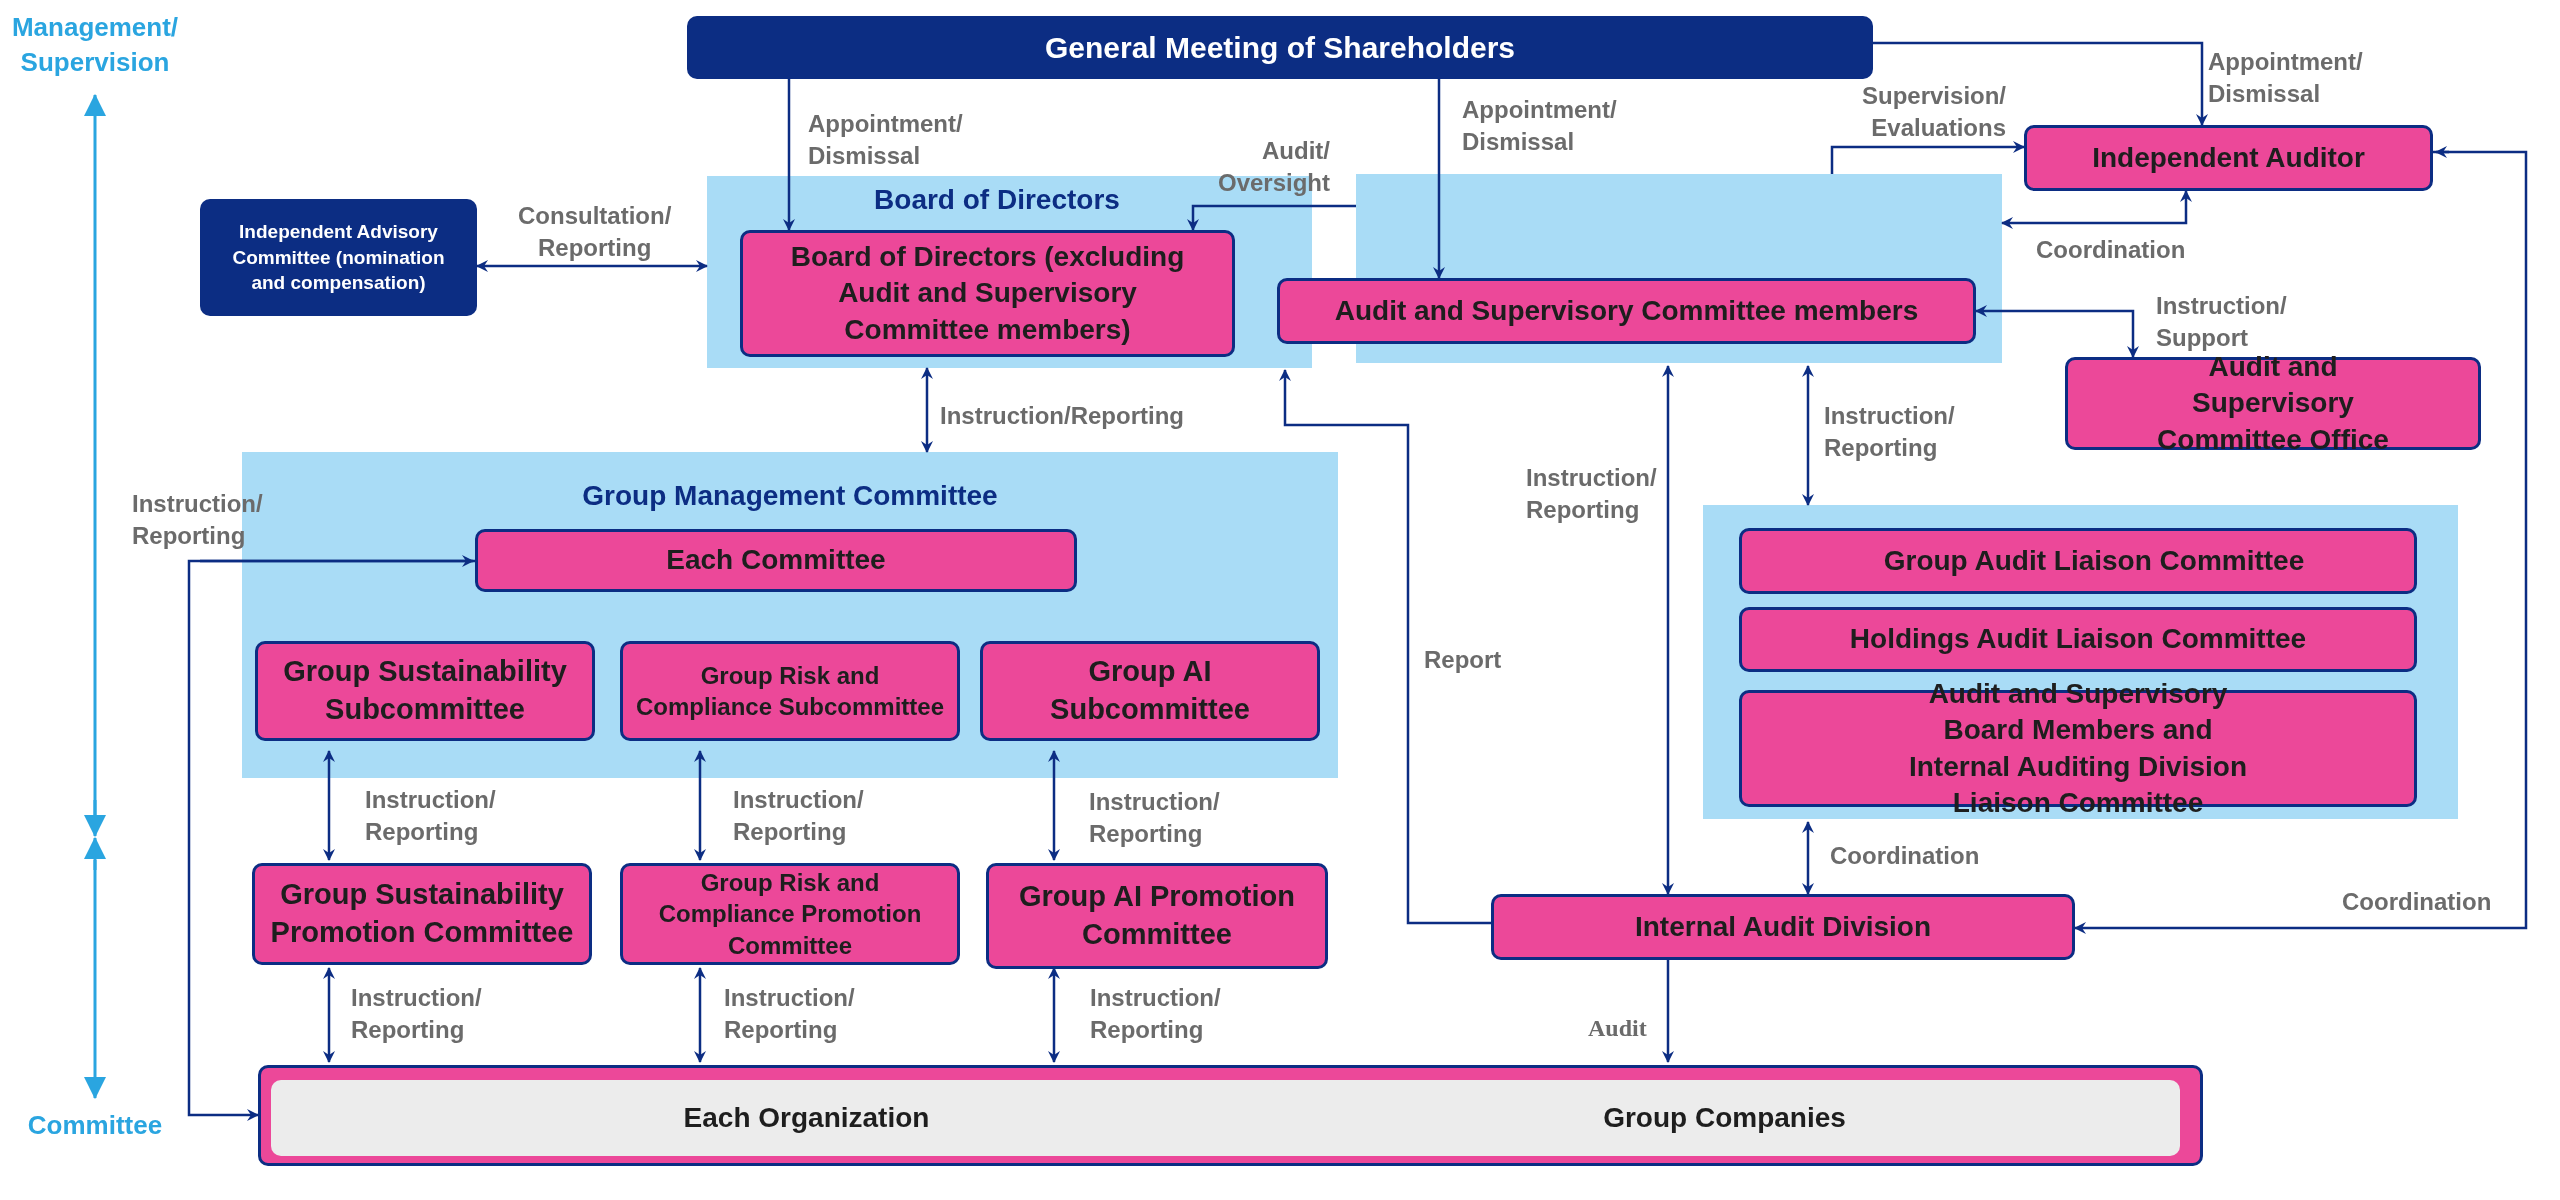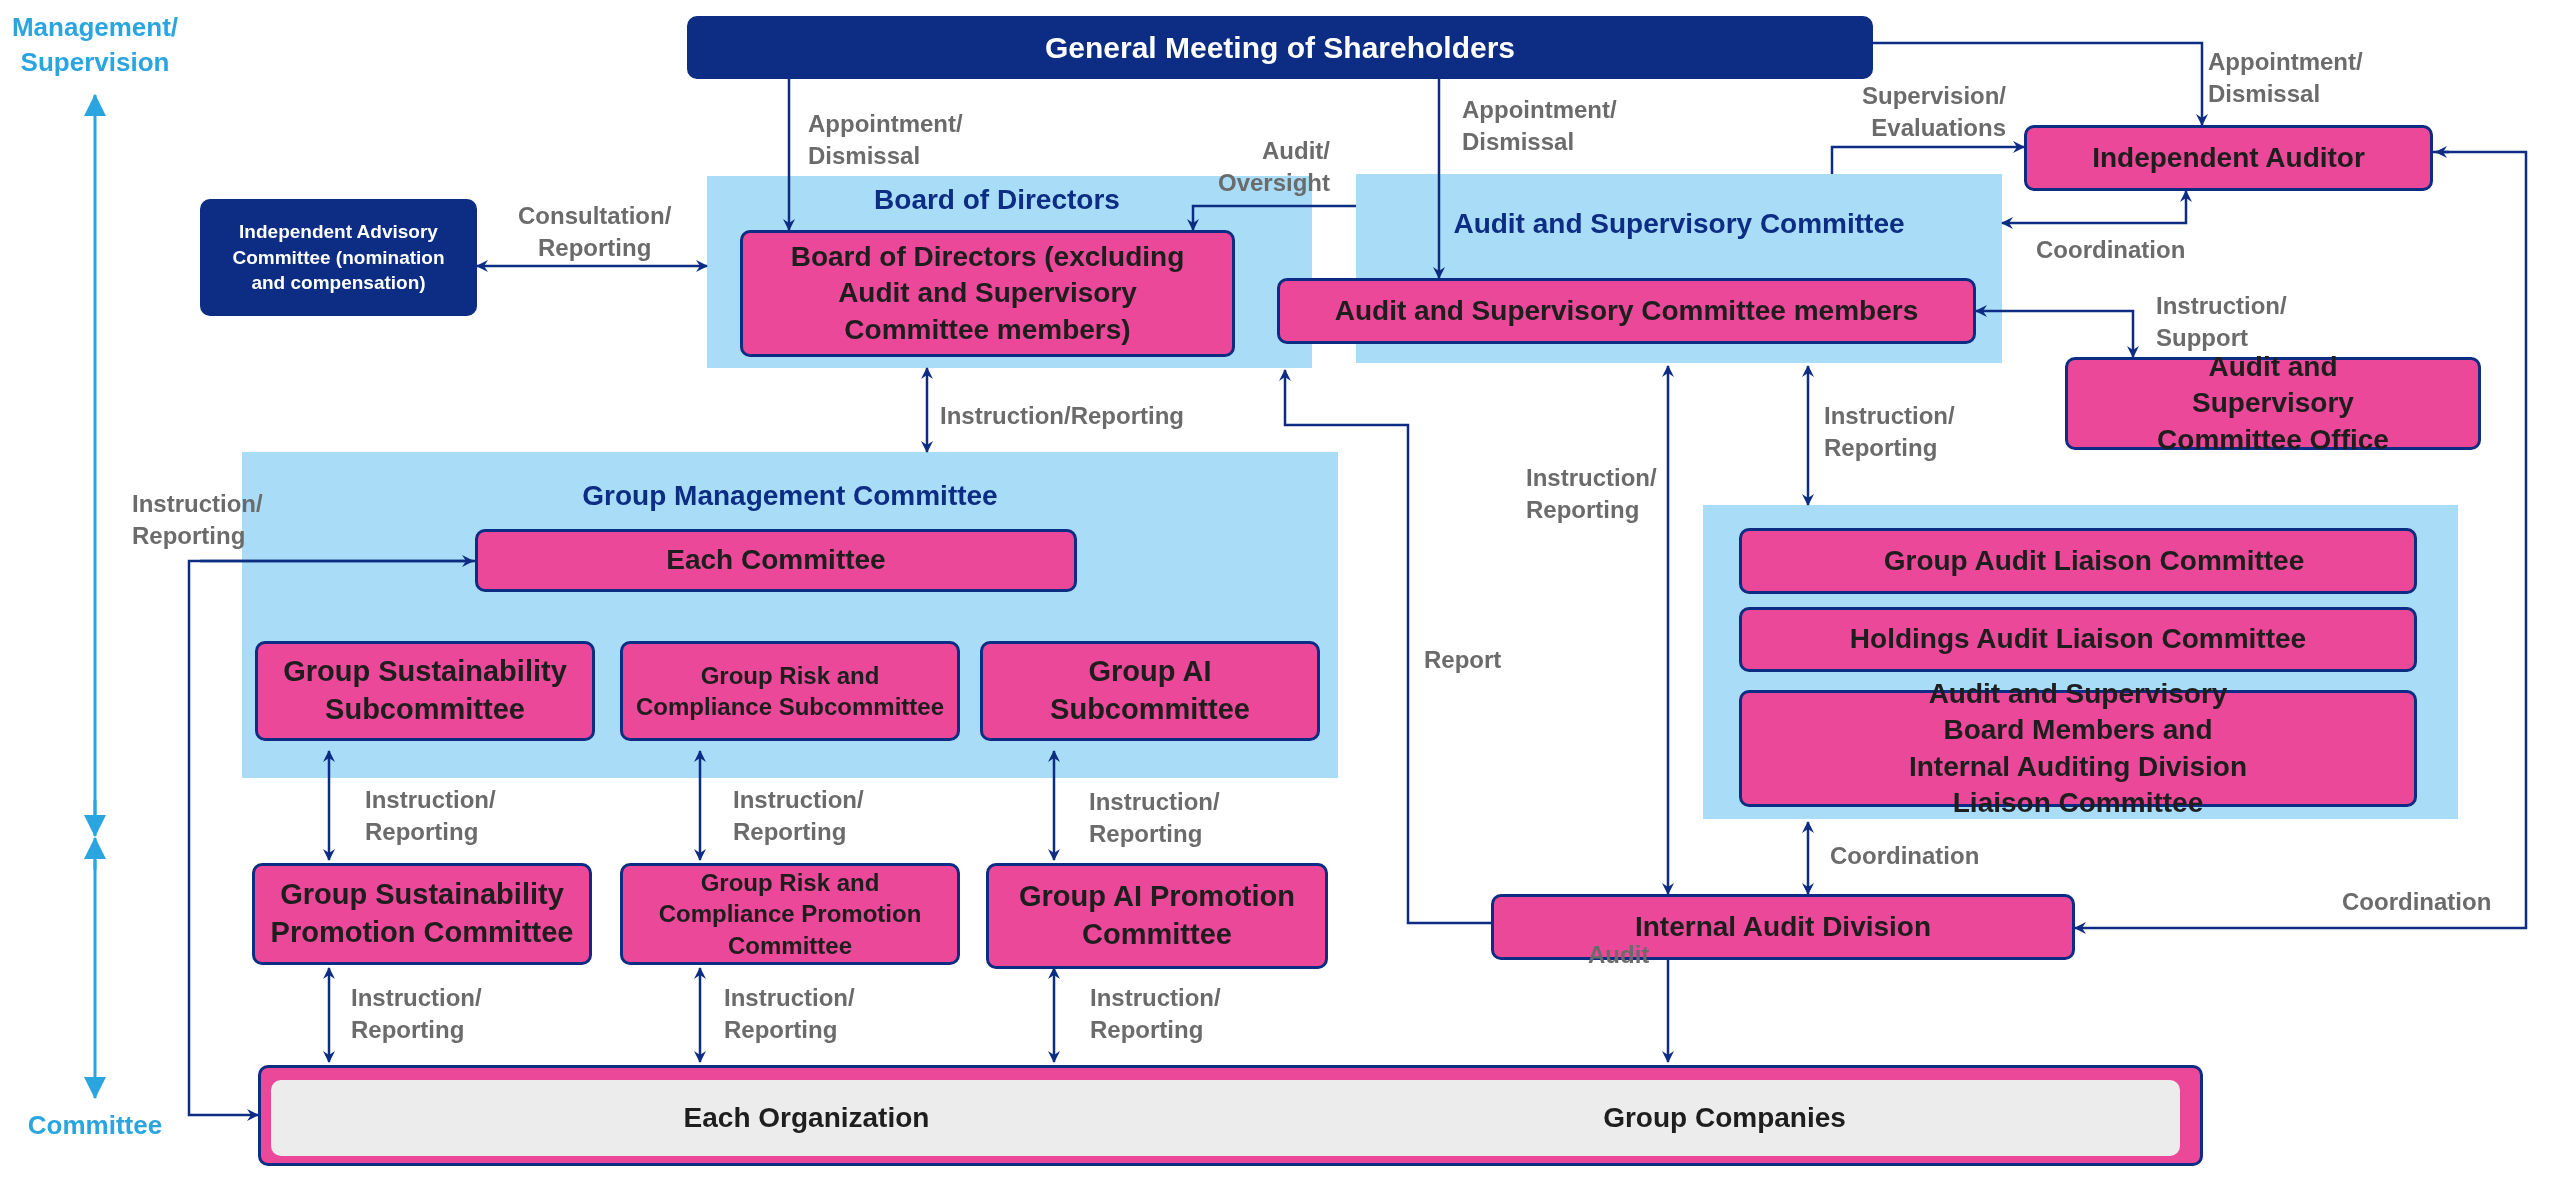--- a/index.html
+++ b/index.html
@@ -99,21 +99,20 @@
 Supervision</div>
   <div class="abs axis-lbl" style="left:0;top:1108px;width:190px;">Committee</div>
 
   <div class="abs dark" style="left:687px;top:16px;width:1186px;height:63px;font-size:30px;">General Meeting of Shareholders</div>
 
   <div class="abs dark" style="left:200px;top:199px;width:277px;height:117px;font-size:19px;line-height:1.35;padding:0 18px;">Independent Advisory Committee (nomination and compensation)</div>
 
   <div class="abs grp-title" style="left:707px;top:184px;width:580px;">Board of Directors</div>
   <div class="abs box f28" style="left:740px;top:230px;width:495px;height:127px;padding:0 40px;">Board of Directors (excluding Audit and Supervisory Committee members)</div>
 
-  <div class="abs grp-title" style="left:1356px;top:208px;width:646px;">Audit and Supervisory Committee</div>
   <div class="abs box f28" style="left:1277px;top:278px;width:699px;height:66px;">Audit and Supervisory Committee members</div>
 
   <div class="abs box f28" style="left:2024px;top:125px;width:409px;height:66px;">Independent Auditor</div>
   <div class="abs box f28" style="left:2065px;top:357px;width:416px;height:93px;padding:0 60px;">Audit and Supervisory Committee Office</div>
 
   <div class="abs grp-title" style="left:242px;top:480px;width:1096px;">Group Management Committee</div>
   <div class="abs box f28" style="left:475px;top:529px;width:602px;height:63px;">Each Committee</div>
 
   <div class="abs box f30" style="left:255px;top:641px;width:340px;height:100px;padding:0 25px;">Group Sustainability Subcommittee</div>
   <div class="abs box f25" style="left:620px;top:641px;width:340px;height:100px;">Group Risk and Compliance Subcommittee</div>
@@ -151,21 +150,21 @@
   <div class="abs lbl" style="left:940px;top:400px;">Instruction/Reporting</div>
   <div class="abs lbl" style="left:132px;top:488px;white-space:pre-line;">Instruction/
 Reporting</div>
   <div class="abs lbl" style="left:1526px;top:462px;white-space:pre-line;">Instruction/
 Reporting</div>
   <div class="abs lbl" style="left:1824px;top:400px;white-space:pre-line;">Instruction/
 Reporting</div>
   <div class="abs lbl" style="left:1424px;top:644px;">Report</div>
   <div class="abs lbl" style="left:1830px;top:840px;">Coordination</div>
   <div class="abs lbl" style="left:2342px;top:886px;">Coordination</div>
-  <div class="abs lbl" style="left:1588px;top:939px;">Audit</div>
+  <div class="abs lbl" style="left:1588px;top:1012px;font-family:Liberation Serif, serif;">Audit</div>
 
   <div class="abs lbl" style="left:365px;top:784px;white-space:pre-line;">Instruction/
 Reporting</div>
   <div class="abs lbl" style="left:733px;top:784px;white-space:pre-line;">Instruction/
 Reporting</div>
   <div class="abs lbl" style="left:1089px;top:786px;white-space:pre-line;">Instruction/
 Reporting</div>
 
   <div class="abs lbl" style="left:351px;top:982px;white-space:pre-line;">Instruction/
 Reporting</div>

